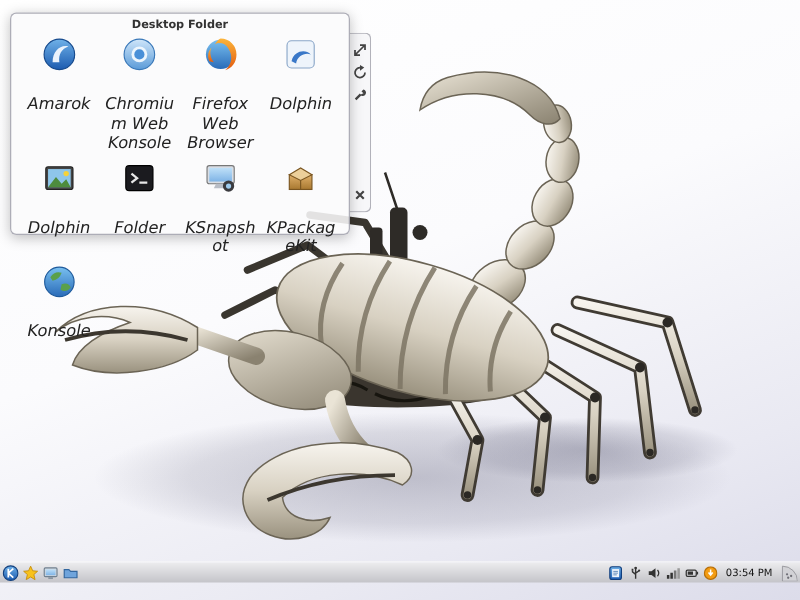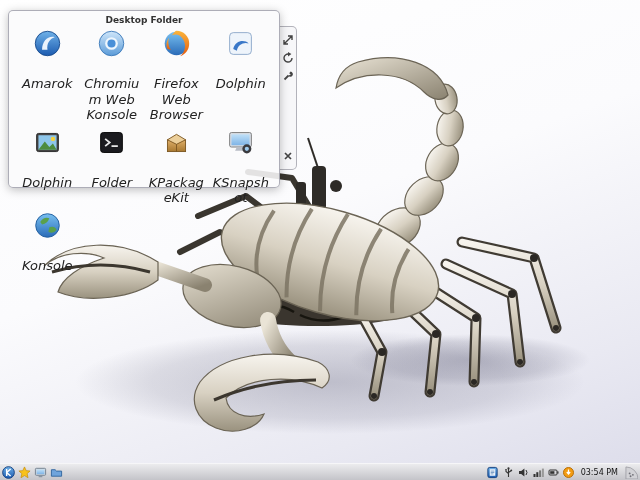--- a/index.html
+++ b/index.html
@@ -17,21 +17,21 @@
   .icon-cell{display:flex;flex-direction:column;align-items:center;cursor:pointer;min-height:48px;}
   .icon-cell svg{width:29px;height:29px;flex:none;}
   .icon-label{font-size:13px;color:#222;text-align:center;line-height:1.2;margin-top:18px;max-width:58px;word-wrap:break-word;font-style:italic;}
   
   .handle{position:absolute;left:279px;top:26px;width:18px;height:144px;
     background:rgba(246,246,248,0.85);border:1px solid rgba(110,110,125,0.5);border-left:none;
     border-radius:0 5px 5px 0;display:flex;flex-direction:column;align-items:center;padding:4px 0;box-sizing:border-box;z-index:4;}
   .handle .spacer{flex:1;}
   .handle-btn{width:12px;height:12px;margin:3px 0;cursor:pointer;}
   
-  .panel{position:absolute;left:0;bottom:0;width:640px;height:17px;
+  .panel{position:absolute;left:0;bottom:14px;width:640px;height:17px;
     background:linear-gradient(#ececee,#c4c4c9);border-top:1px solid #f6f6f8;
     display:flex;align-items:center;z-index:10;box-sizing:border-box;}
   .panel-left{display:flex;align-items:center;gap:3px;padding-left:2px;}
   .panel-spacer{flex:1;}
   .tray{display:flex;align-items:center;gap:4px;padding-right:2px;}
   .p-icon{width:13px;height:13px;cursor:pointer;}
   .tray-glyph{width:11px;height:11px;cursor:pointer;}
   .clock{font-size:8px;color:#111;padding:0 3px;white-space:nowrap;cursor:pointer;}
   .cashew{width:13px;height:13px;cursor:pointer;}
 </style>
@@ -226,36 +226,36 @@
         <svg viewBox="0 0 32 32">
           <rect x="4" y="5" width="24" height="22" rx="3" fill="#1b1b1f" stroke="#000"></rect>
           <path d="M9 12 l5 4 l-5 4" stroke="#e8e8e8" stroke-width="2" fill="none"></path>
           <path d="M16 20 h7" stroke="#e8e8e8" stroke-width="2"></path>
         </svg>
         <span class="icon-label">Folder</span>
       </div>
 
       <div class="icon-cell">
         <svg viewBox="0 0 32 32">
-          <rect x="6" y="13" width="20" height="13" fill="url(#gBox)" stroke="#7a5520"></rect>
-          <polygon points="6,13 16,7 26,13 16,18" fill="#eccf9a" stroke="#7a5520"></polygon>
-          <path d="M16 18 v8" stroke="#7a5520"></path>
-        </svg>
-        <span class="icon-label">KPackageKit</span>
-      </div>
-
-      <div class="icon-cell">
-        <svg viewBox="0 0 32 32">
           <rect x="4" y="5" width="24" height="16" rx="2" fill="#d8dde4" stroke="#777"></rect>
           <rect x="6" y="7" width="20" height="12" fill="url(#gScreen)"></rect>
           <polygon points="12,21 20,21 22,25 10,25" fill="#b8bdc6"></polygon>
           <circle cx="23" cy="23" r="5" fill="#3a3a3e"></circle>
           <circle cx="23" cy="23" r="2.3" fill="#9ecbee"></circle>
         </svg>
         <span class="icon-label">KSnapshot</span>
+      </div>
+
+      <div class="icon-cell">
+        <svg viewBox="0 0 32 32">
+          <rect x="6" y="13" width="20" height="13" fill="url(#gBox)" stroke="#7a5520"></rect>
+          <polygon points="6,13 16,7 26,13 16,18" fill="#eccf9a" stroke="#7a5520"></polygon>
+          <path d="M16 18 v8" stroke="#7a5520"></path>
+        </svg>
+        <span class="icon-label">KPackageKit</span>
       </div>
 
       <div class="icon-cell">
         <svg viewBox="0 0 32 32">
           <circle cx="16" cy="16" r="13" fill="url(#gGlobe)" stroke="#1e5a9c"></circle>
           <path d="M8 12 q4 -6 10 -4 q-2 6 -8 7 Z" fill="#5aa04a"></path>
           <path d="M18 18 q6 -2 8 3 q-4 5 -9 2 Z" fill="#5aa04a"></path>
         </svg>
         <span class="icon-label">Konsole</span>
       </div>

